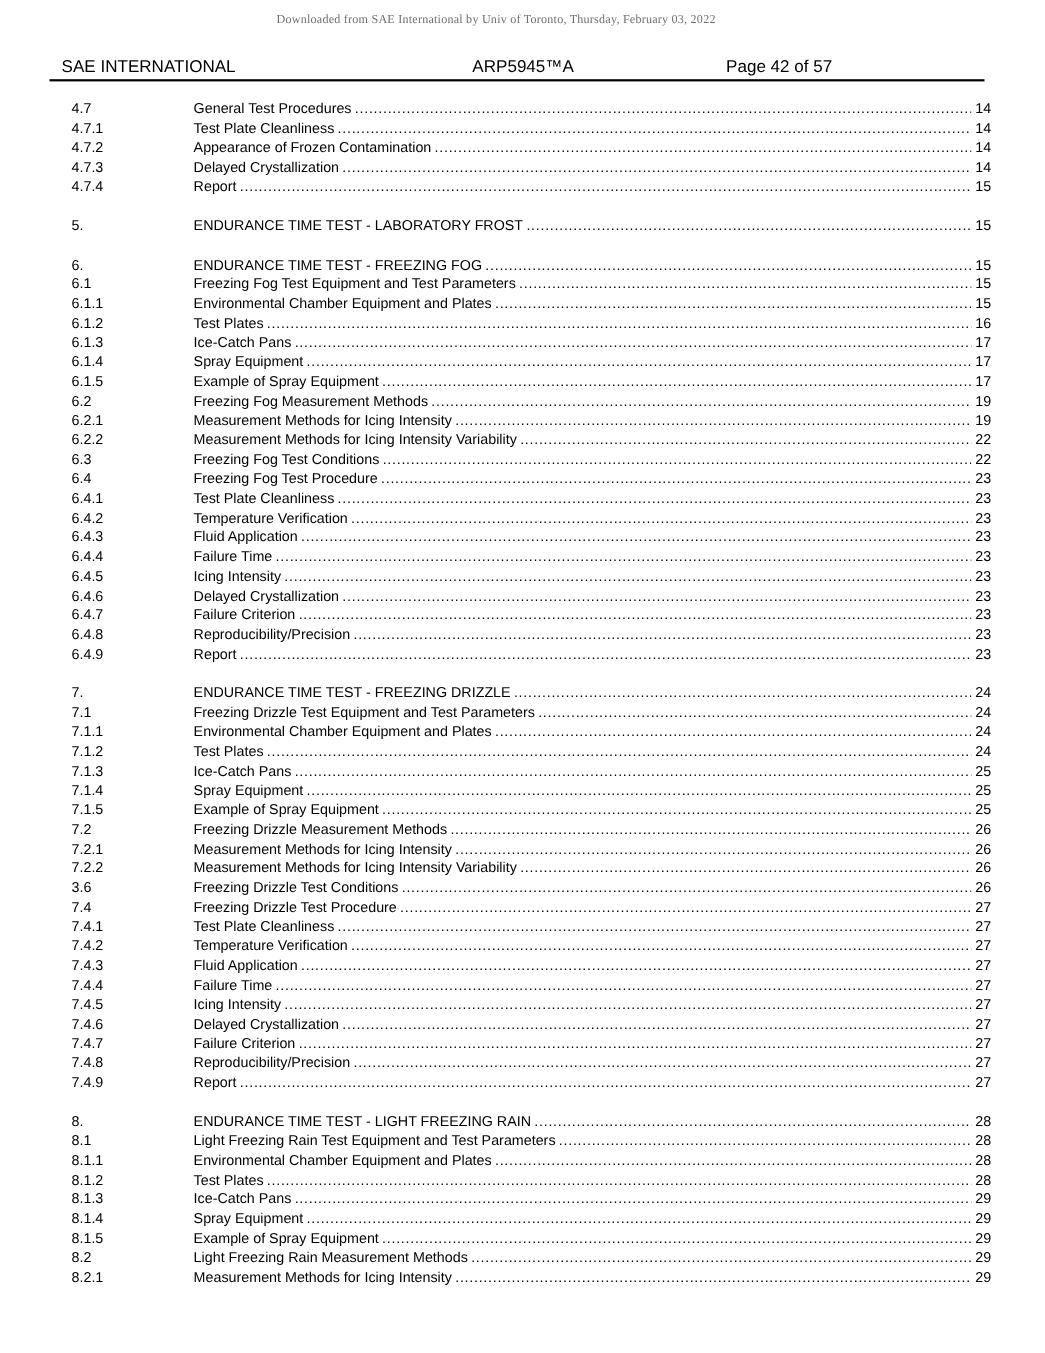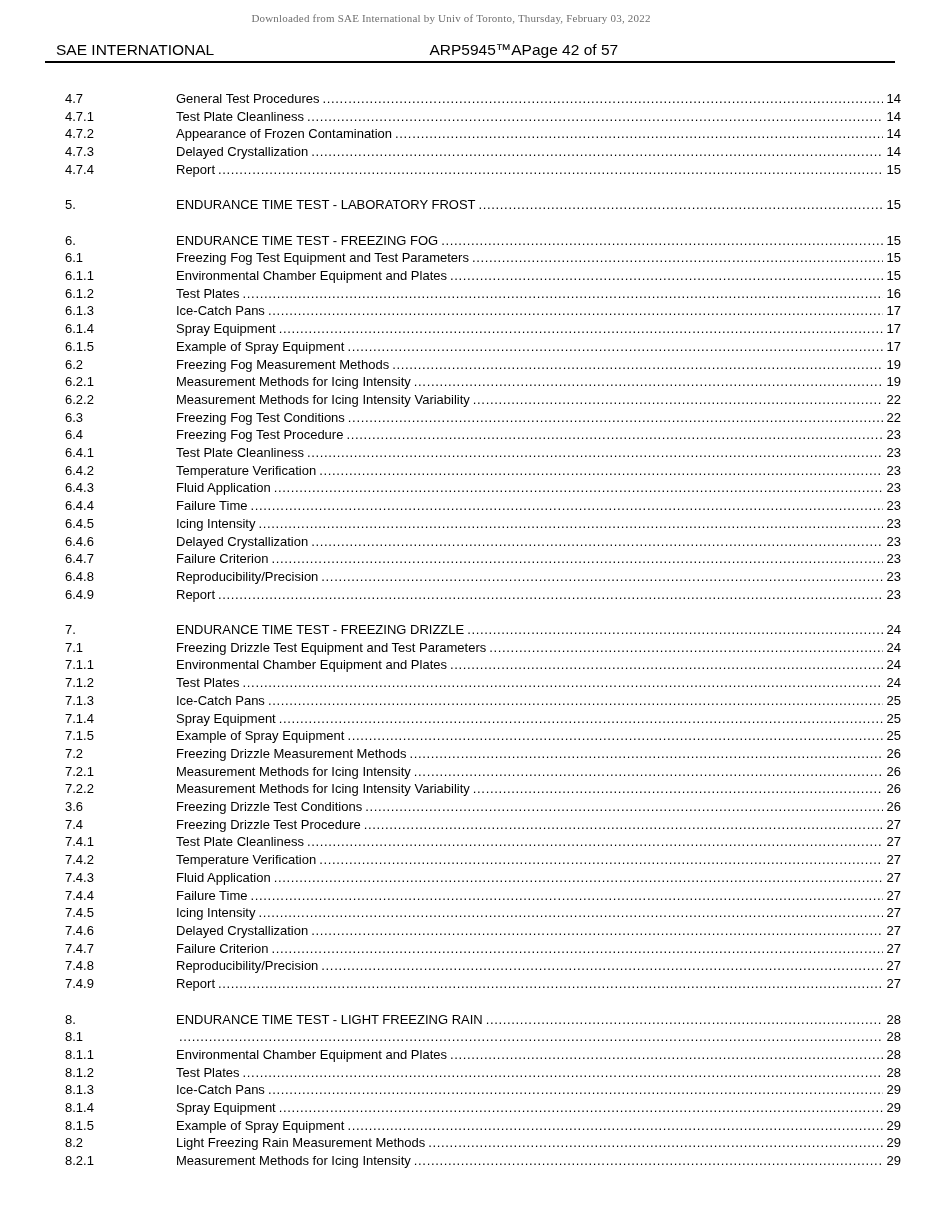--- a/index.html
+++ b/index.html
@@ -25,21 +25,21 @@
     top: 41px; left: 45px; width: 850px;
     display: flex;
     align-items: baseline;
     border-bottom: 2px solid #000;
     padding-bottom: 2px;
     font-size: 15.5px;
     line-height: 18px;
   }
   .h-left  { flex: 1 1 0; padding-left: 11px; white-space: nowrap; }
   .h-center{ flex: 0 0 auto; white-space: nowrap; }
-  .h-right { flex: 1 1 0; text-align: left; white-space: nowrap; }
+  .h-right { flex: 1 1 0; text-align: center; white-space: nowrap; margin-top: 11px; }
   .toc {
     position: absolute;
     top: 90px; left: 57px; width: 836px;
     font-size: 13px;
     line-height: 17.7px;
     margin-left: 8px;
   }
   .toc-block { margin-bottom: 17.7px; }
   .toc-block:last-child { margin-bottom: 0; }
   .toc-row { display: flex; align-items: baseline; }
@@ -368,20 +368,21 @@
     </div>
     <div class="toc-block">
       <div class="toc-row">
         <span class="toc-num">8.</span>
         <span class="toc-title">ENDURANCE TIME TEST - LIGHT FREEZING RAIN</span>
         <span class="dots"></span>
         <span class="toc-page">28</span>
       </div>
       <div class="toc-row">
         <span class="toc-num">8.1</span>
+        <span class="toc-title">Light Freezing Rain Test Equipment and Test Parameters</span>
         <span class="dots"></span>
         <span class="toc-page">28</span>
       </div>
       <div class="toc-row">
         <span class="toc-num">8.1.1</span>
         <span class="toc-title">Environmental Chamber Equipment and Plates</span>
         <span class="dots"></span>
         <span class="toc-page">28</span>
       </div>
       <div class="toc-row">

